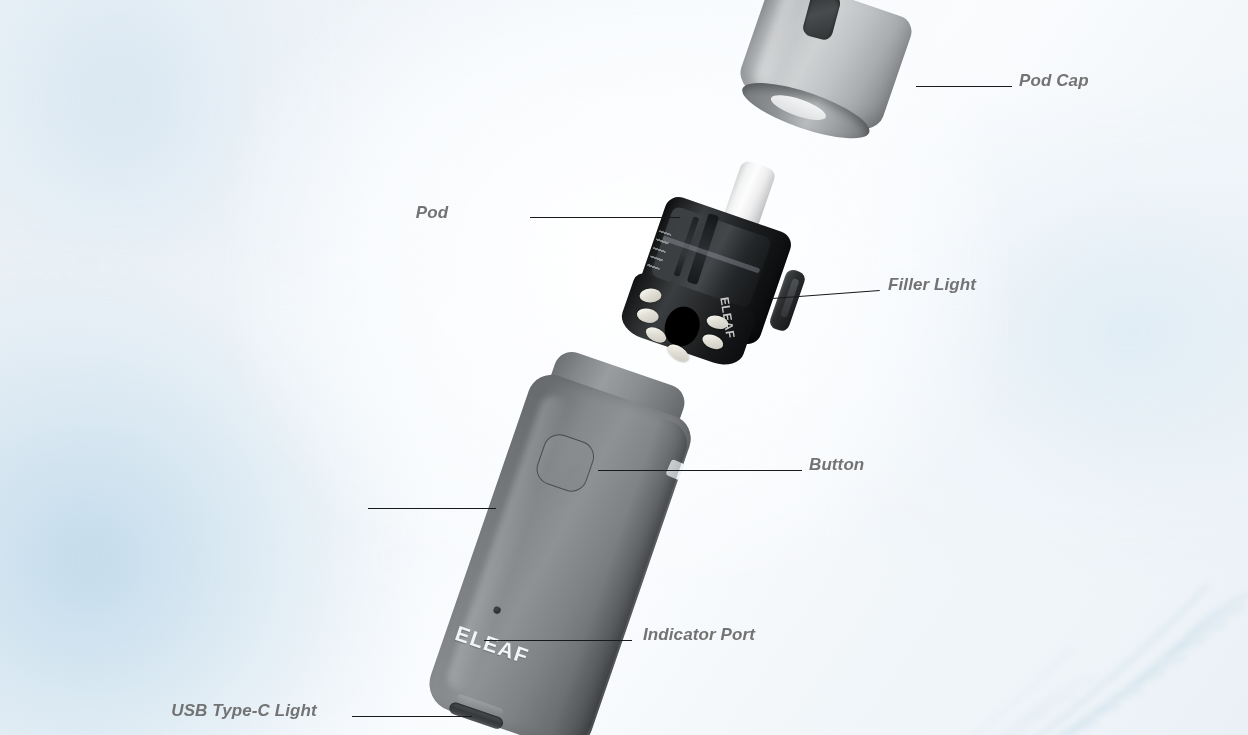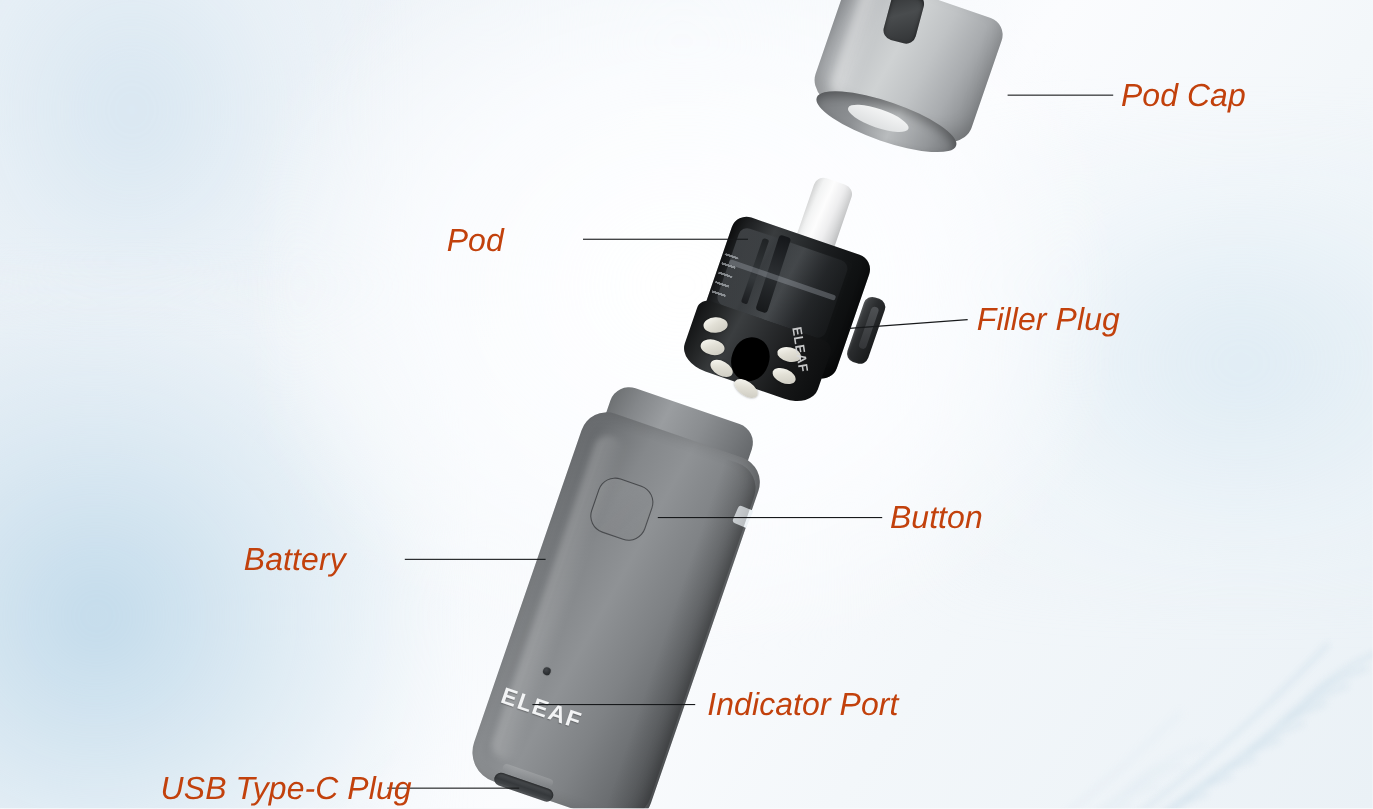--- a/index.html
+++ b/index.html
@@ -436,24 +436,24 @@
 
   
   .leader {
     position: absolute;
     height: 0;
     border-top: 1.7px solid #17191b;
     transform-origin: left center;
   }
   .callout-label {
     position: absolute;
-    font-size: 29px;
-    font-weight: 400;
+    font-size: 17px;
+    font-weight: 700;
     font-style: italic;
-    color: #c2410c;
+    color: #737373;
     white-space: nowrap;
     letter-spacing: 0.1px;
   }
   .callout-label.right-aligned {
     text-align: center;
   }
 </style>
 </head>
 <body>
 
@@ -548,27 +548,26 @@
     <div class="bat-usb"></div>
   </div>
 
   <div class="leader" style="left:916px; top:86px; width:96px;"></div>
   <div class="callout-label" style="left:1019px; top:71px;">Pod Cap</div>
 
   <div class="leader" style="left:530px; top:217px; width:150px;"></div>
   <div class="callout-label right-aligned" style="left:344px; top:203px; width:176px;">Pod</div>
 
   <div class="leader" style="left:772px; top:298px; width:108px; transform:rotate(-4.2deg);"></div>
-  <div class="callout-label" style="left:888px; top:275px;">Filler Plug</div>
+  <div class="callout-label" style="left:888px; top:275px;">Filler Light</div>
 
   <div class="leader" style="left:598px; top:470px; width:204px;"></div>
   <div class="callout-label" style="left:809px; top:455px;text-align:center;">Button</div>
 
   <div class="leader" style="left:368px; top:508px; width:128px;"></div>
-  <div class="callout-label right-aligned" style="left:180px; top:493px; width:176px;">Battery</div>
 
   <div class="leader" style="left:484px; top:640px; width:148px;"></div>
   <div class="callout-label" style="left:643px; top:625px;">Indicator Port</div>
 
   <div class="leader" style="left:352px; top:716px; width:120px;"></div>
-  <div class="callout-label right-aligned" style="left:146px; top:701px; width:196px;">USB Type-C Plug</div>
+  <div class="callout-label right-aligned" style="left:146px; top:701px; width:196px;">USB Type-C Light</div>
 
 </div>
 
 </body></html>

